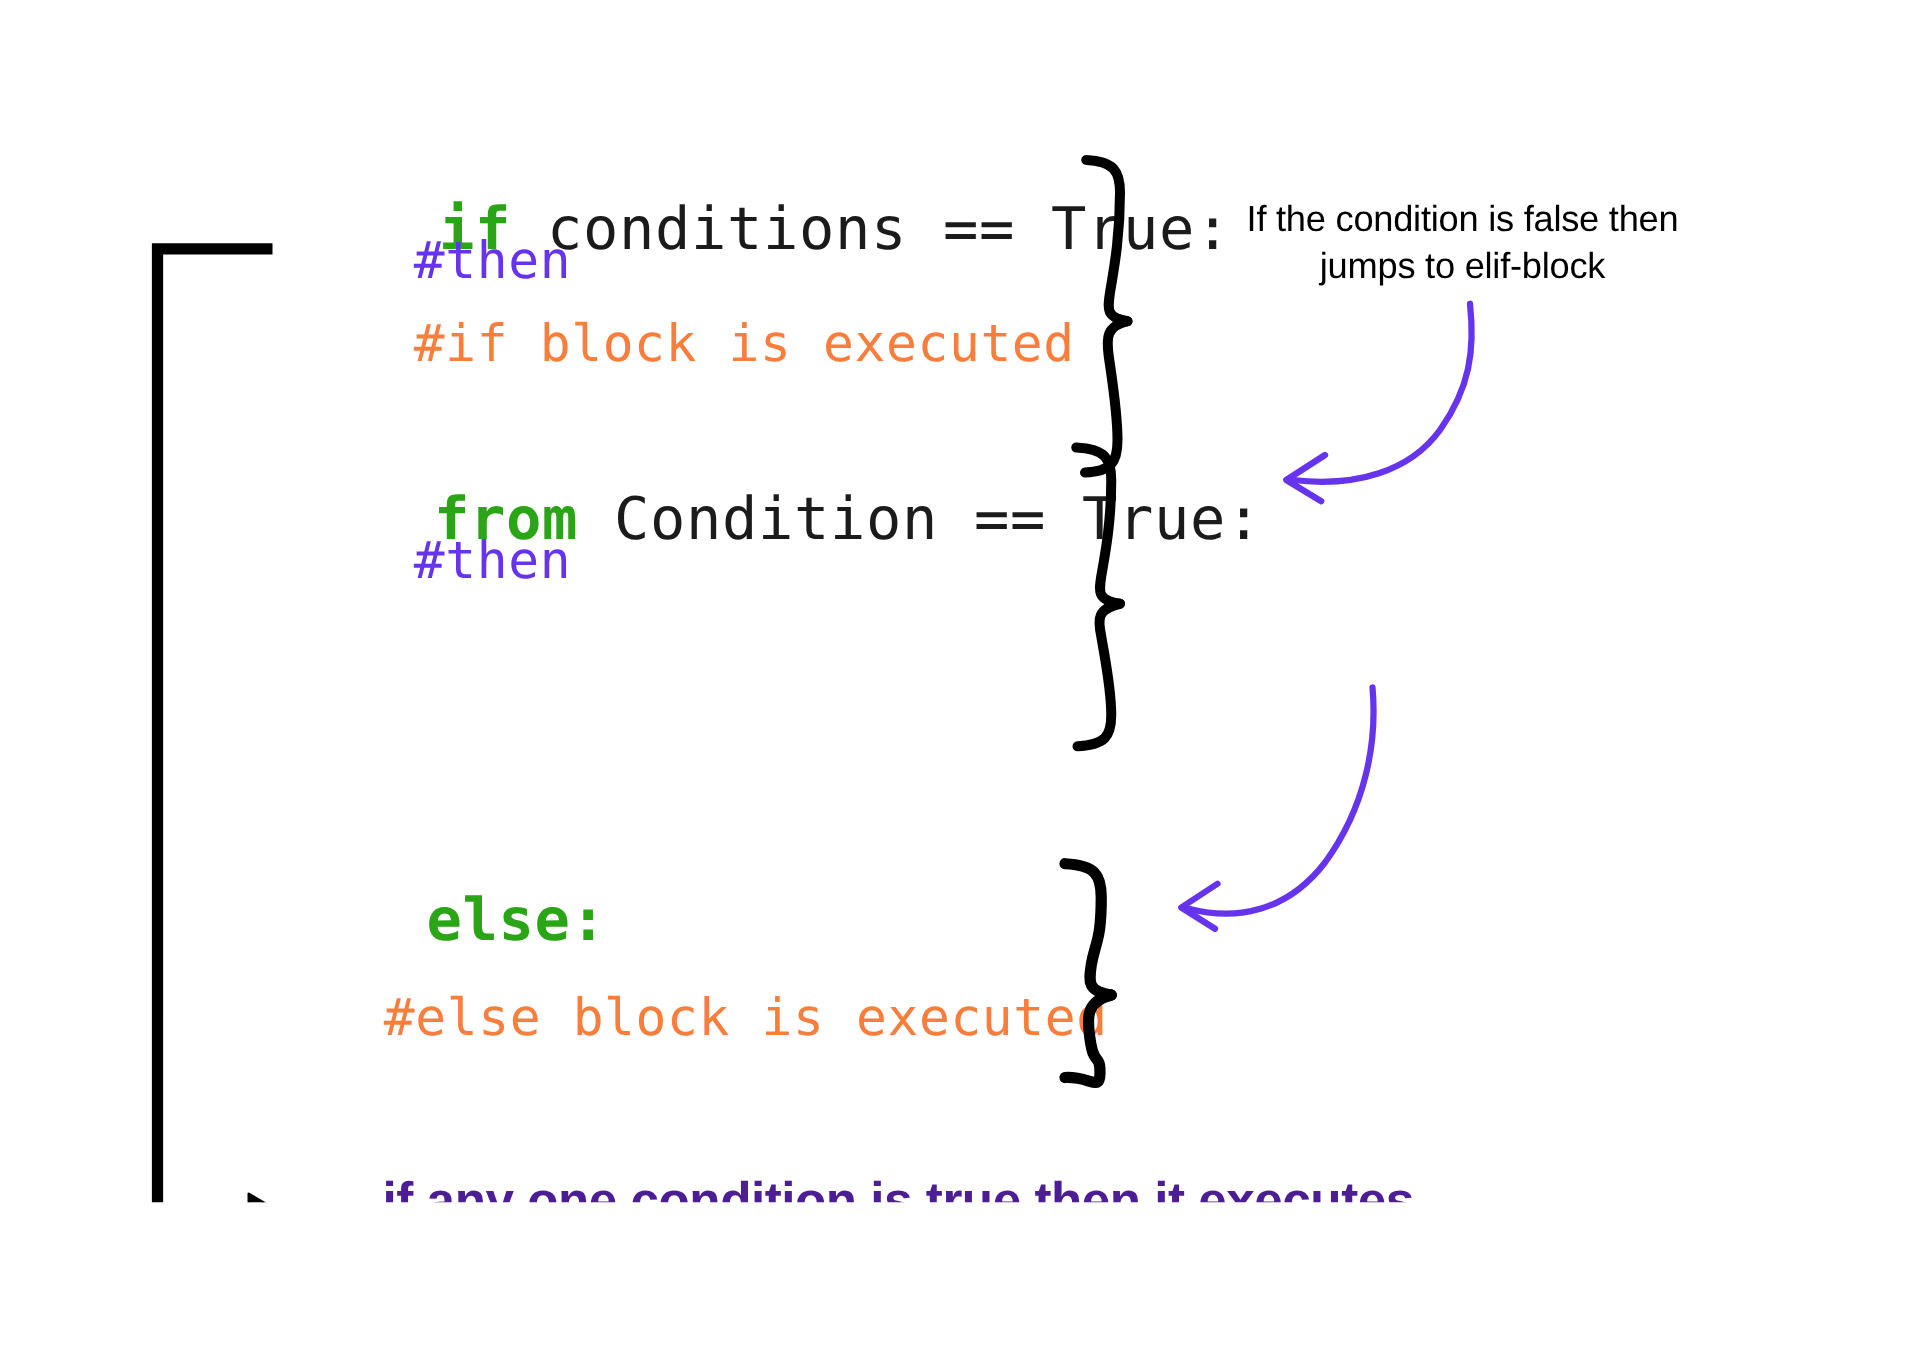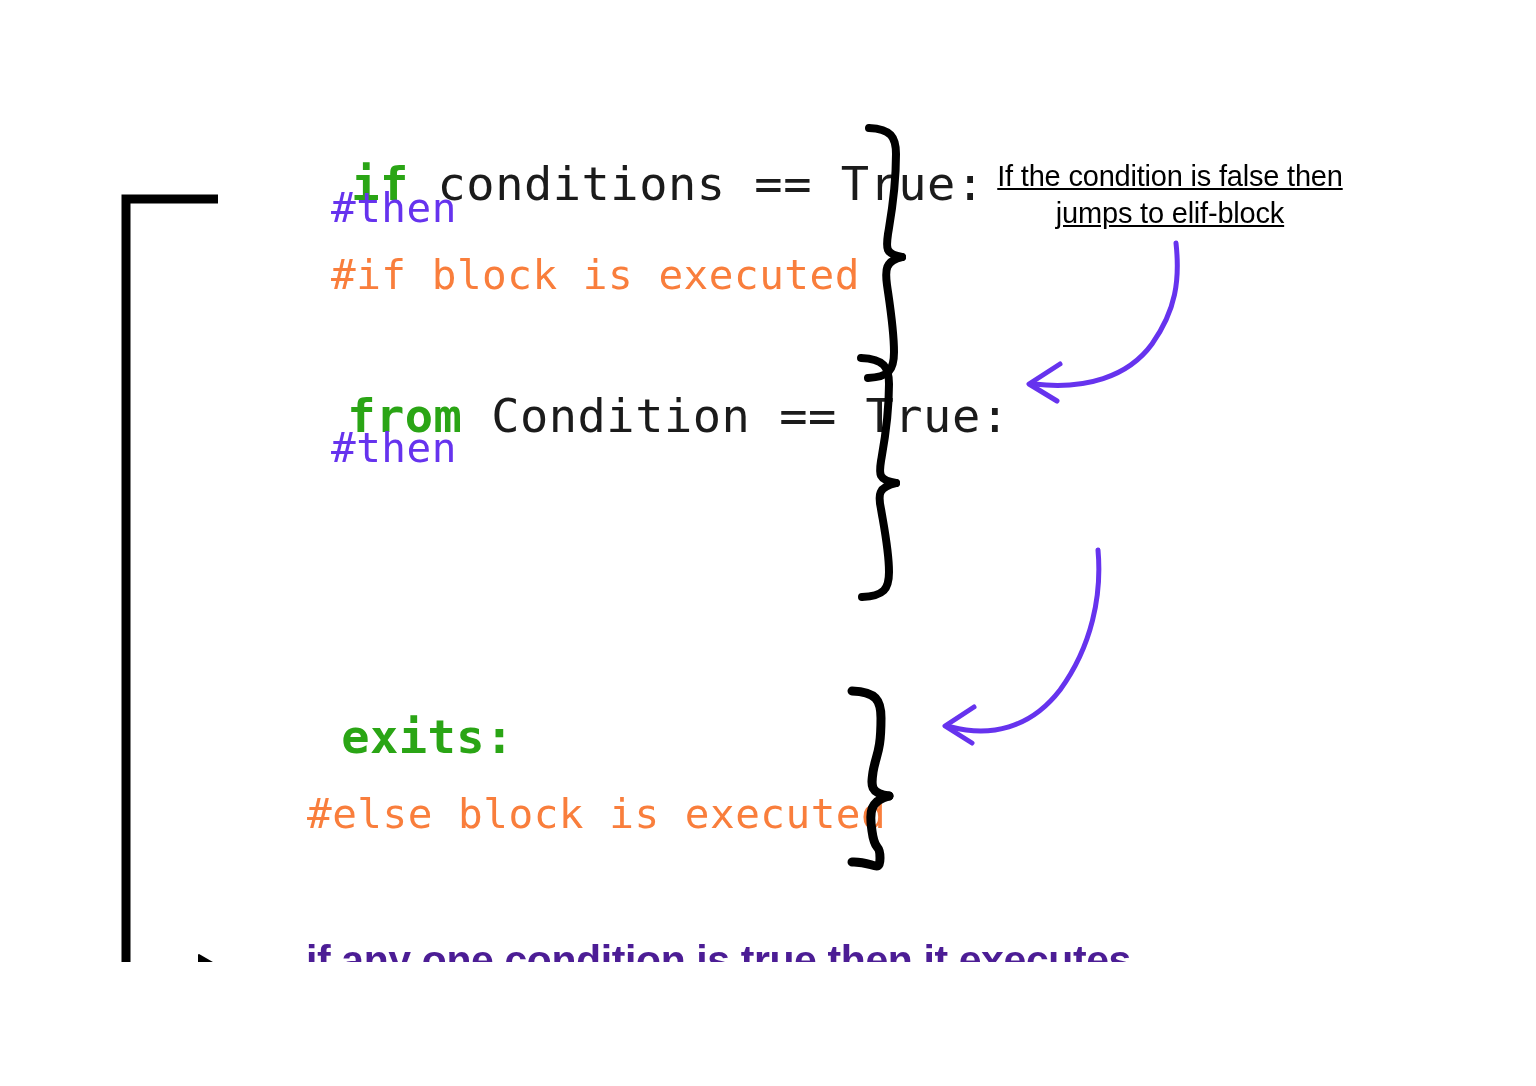--- a/index.html
+++ b/index.html
@@ -51,21 +51,20 @@
   
   .annot {
     position: absolute;
     color: #000000;
     font-family: "Liberation Sans", sans-serif;
     font-size: 29px;
     line-height: 1.28;
     text-align: center;
     white-space: pre-line;
     letter-spacing: -0.2px;
-    text-decoration: underline;
   }
   .bottom-note {
     position: absolute;
     color: #4c1d95;
     font-family: "Liberation Sans", sans-serif;
     font-size: 41px;
     font-weight: bold;
     line-height: 1.5;
     text-align: right;
     white-space: pre-line;
@@ -96,21 +95,21 @@
   <div class="code-line body-line cmt-orange" style="left:331px; top:243px;margin-top:12px;">#if block is executed</div>
 
   <div class="code-line hdr" style="left:232px; top:345px;">
     <span class="kw">from</span><span class="plain"> Condition == True:</span>
   </div>
 
   <div class="code-line body-line cmt-purple" style="left:331px; top:428px;">#then</div>
 
 
   <div class="code-line hdr" style="left:226px; top:666px;">
-    <span class="kw">exits:</span><span class="plain"></span>
+    <span class="kw">else:</span><span class="plain"></span>
   </div>
 
 
   <div class="code-line body-line cmt-orange" style="left:307px; top:794px;">#else block is executed</div>
 
   <div class="annot" style="left:930px; top:158px; width:480px;">If the condition is false then
 jumps to elif-block</div>
 
 
   <div class="bottom-note" style="left:231px; top:930px; width:900px;">if any one condition is true then it executes that

